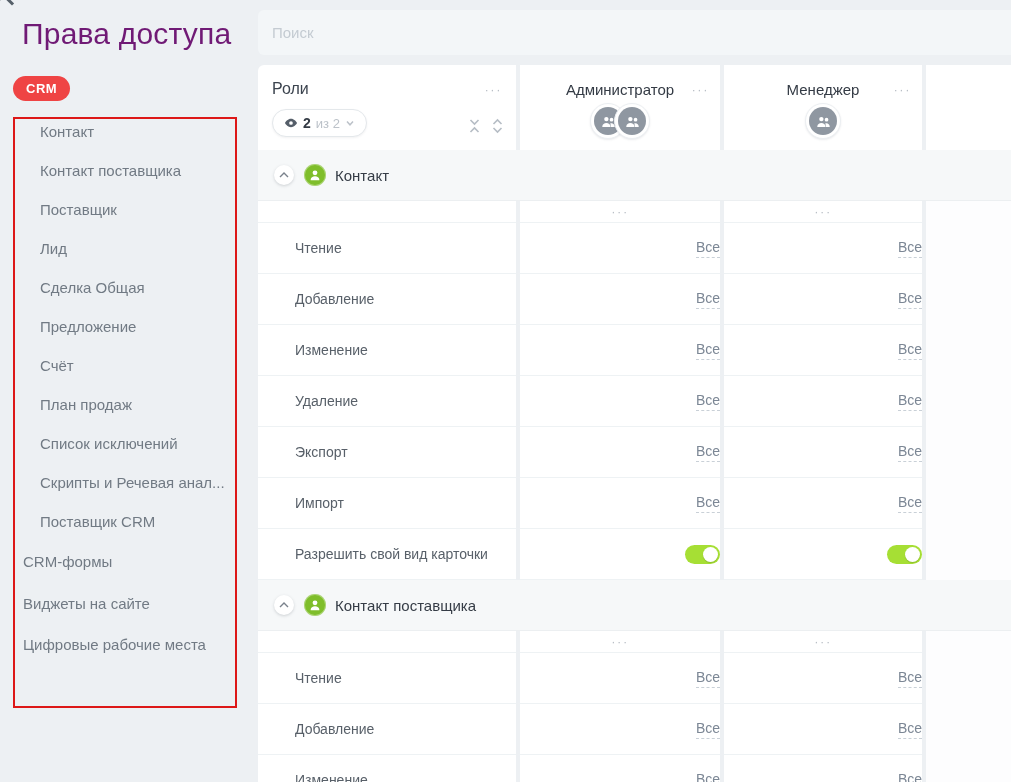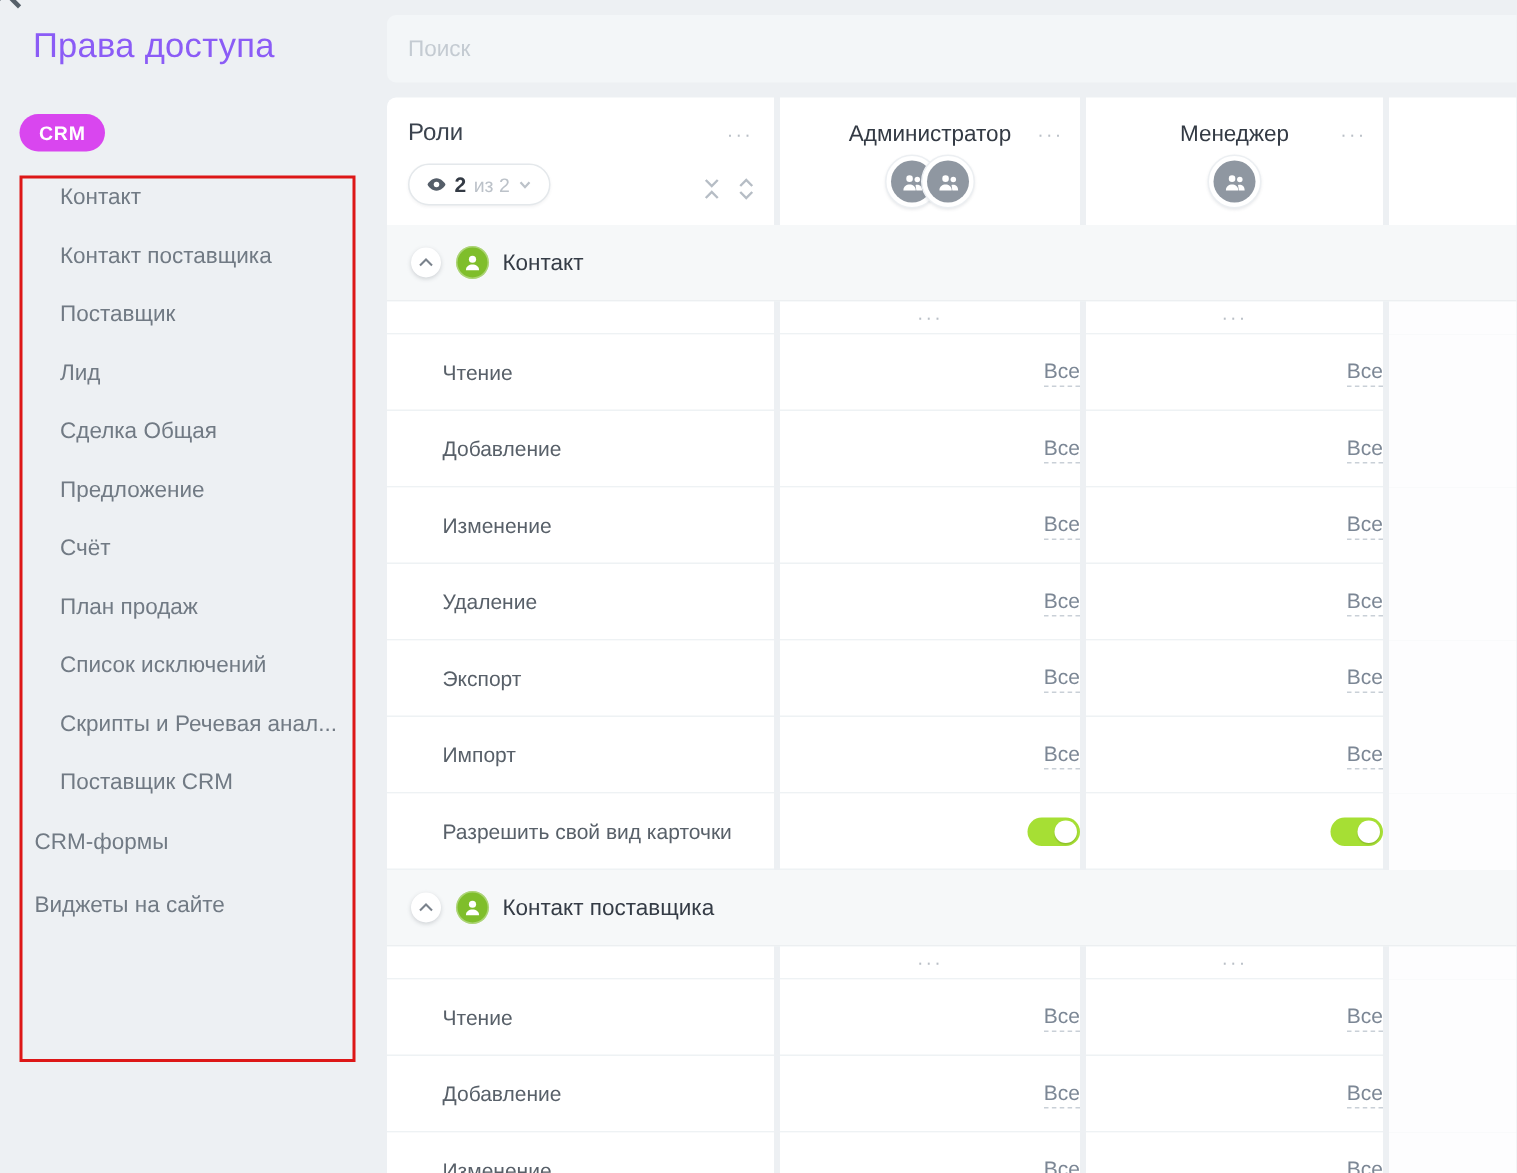--- a/index.html
+++ b/index.html
@@ -6,22 +6,22 @@
   body{
     width:1011px;height:782px;overflow:hidden;position:relative;
     background:#edf0f3;
     font-family:"Liberation Sans","DejaVu Sans",sans-serif;
     -webkit-font-smoothing:antialiased;
   }
   
   .sidebar{position:absolute;left:0;top:0;width:250px;height:782px;}
   .corner-mark{position:absolute;left:-4px;top:-4px;width:12px;height:12px;
     border-left:3px solid #566069;border-top:3px solid #566069;transform:rotate(45deg);}
-  .sb-title{position:absolute;left:22px;top:17px;font-size:23px;color:#8b5cf6;letter-spacing:.2px;}
-  .sb-badge{position:absolute;left:13px;top:76px;background:#d946ef;color:#fff;
+  .sb-title{position:absolute;left:22px;top:17px;font-size:30px;color:#701a75;letter-spacing:.2px;}
+  .sb-badge{position:absolute;left:13px;top:76px;background:#ef4444;color:#fff;
     font-size:13px;font-weight:bold;padding:5px 13px;border-radius:14px;letter-spacing:.5px;}
   .sb-nav{position:absolute;left:0;top:112px;width:250px;}
   .nav-item{display:flex;align-items:center;height:39px;font-size:15px;color:#717a84;cursor:pointer;}
   .nav-item.indent{padding-left:40px;}
   .nav-item.top-level{padding-left:23px;height:41.5px;}
   .red-box{position:absolute;left:13px;top:117px;width:220px;height:587px;
     border:2px solid #dd1717;pointer-events:none;}
   
   .search-bar{position:absolute;left:258px;top:10px;width:760px;height:45px;
     background:#f3f6f8;border:none;border-radius:6px;padding:0 14px;box-sizing:border-box;
@@ -89,20 +89,21 @@
       <div class="nav-item indent">Лид</div>
       <div class="nav-item indent">Сделка Общая</div>
       <div class="nav-item indent">Предложение</div>
       <div class="nav-item indent">Счёт</div>
       <div class="nav-item indent">План продаж</div>
       <div class="nav-item indent">Список исключений</div>
       <div class="nav-item indent">Скрипты и Речевая анал...</div>
       <div class="nav-item indent">Поставщик CRM</div>
       <div class="nav-item top-level">CRM-формы</div>
       <div class="nav-item top-level">Виджеты на сайте</div>
+      <div class="nav-item top-level">Цифровые рабочие места</div>
     </div>
   <div class="red-box"></div>
 </div>
 
 <input class="search-bar" type="text" placeholder="Поиск" style="">
 
 <div class="table-grid" id="table-grid">
 
   <div class="cell h-roles">
     <div class="h-roles-title">Роли</div>

